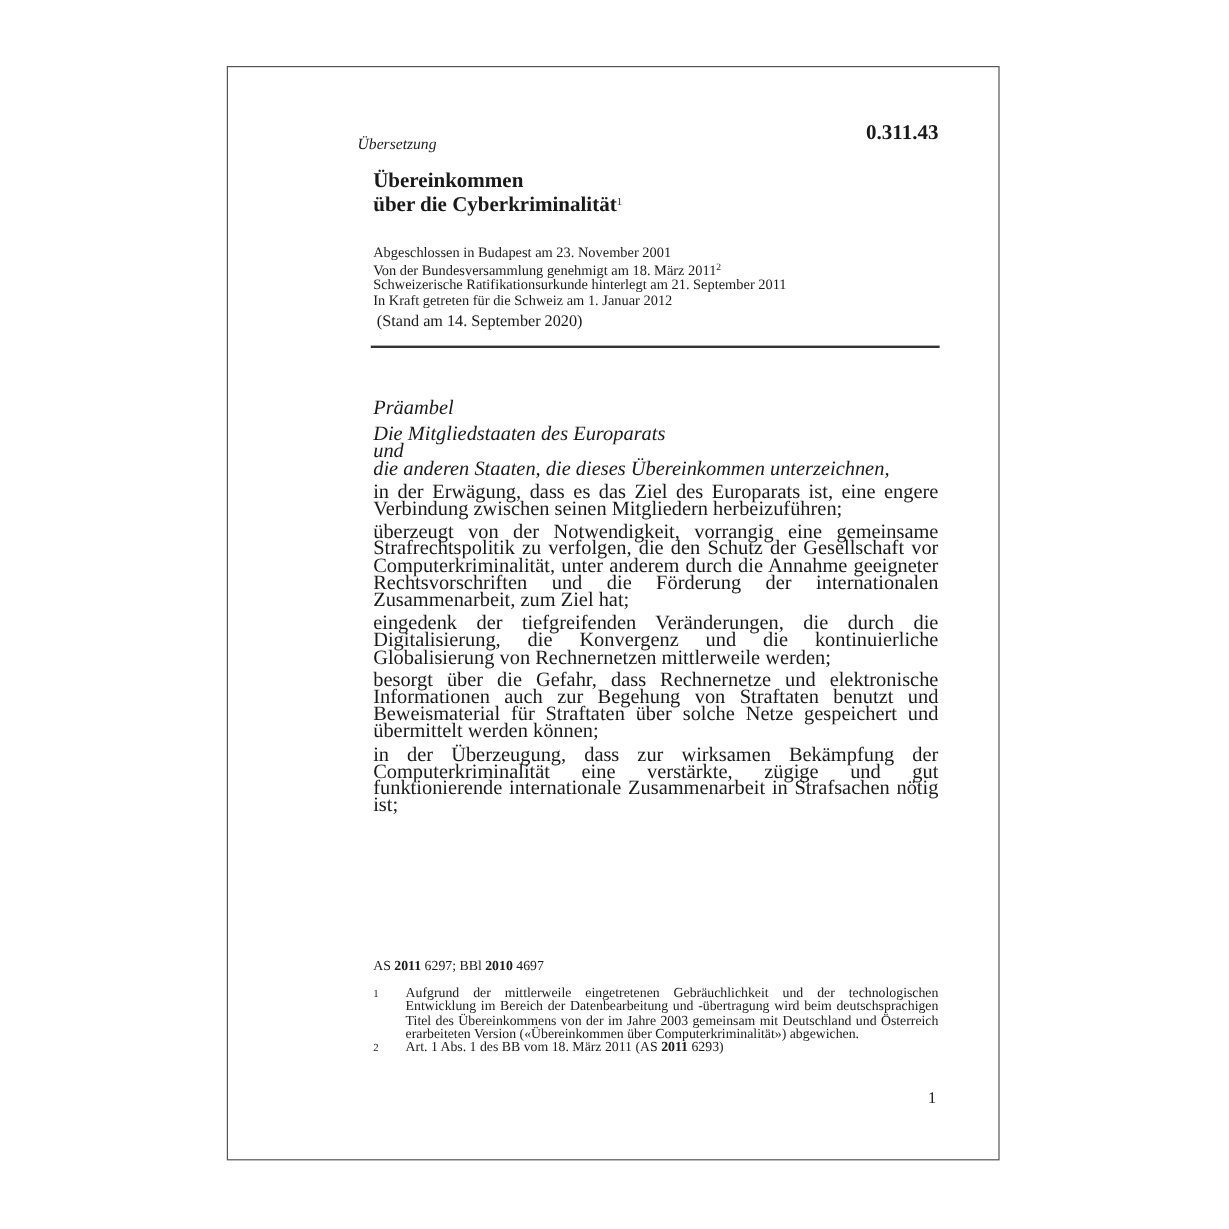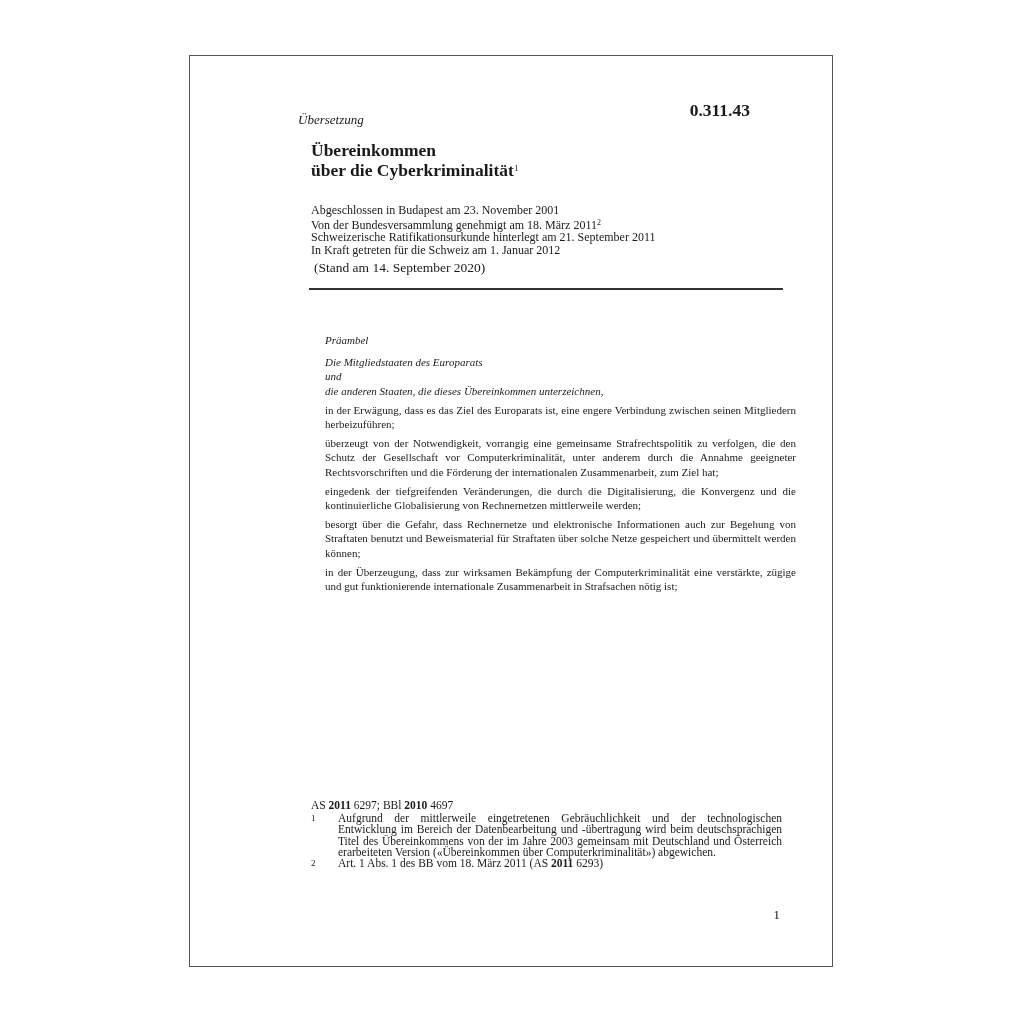--- a/index.html
+++ b/index.html
@@ -25,21 +25,21 @@
       box-sizing: border-box;
       background: #fff;
     }
     .abs { position: absolute; }
     .translation-label {
       left: 298px; top: 112px;
       font-style: italic;
       font-size: 13px;
     }
     .sr-number {
-      left: 668px; top: 100px;
+      left: 700px; top: 100px;
       width: 82px;
       text-align: right;
       font-weight: bold;
       font-size: 17.5px;
     }
     .title {
       left: 311px; top: 141px;
       font-weight: bold;
       font-size: 17.5px;
       line-height: 18px;
@@ -59,23 +59,23 @@
       left: 314px; top: 260px;
       font-size: 13.5px;
     }
     .rule {
       left: 309px; top: 288px;
       width: 474px;
       height: 2px;
       background: #333;
     }
     .preamble {
-      left: 325px; top: 333px;
+      left: 311px; top: 333px;
       width: 471px;
-      font-size: 11px;
+      font-size: 17px;
       line-height: 14.2px;
     }
     .preamble .heading {
       font-style: italic;
       margin-bottom: 8px;
     }
     .preamble .intro {
       font-style: italic;
       margin-bottom: 5px;
     }
@@ -96,21 +96,21 @@
     .fn-num {
       width: 27px;
       flex: none;
       font-size: 9px;
       line-height: 11px;
     }
     .fn-text {
       flex: 1;
       text-align: justify;
     }
-    .as-line { margin-bottom: 2px; }
+    .as-line { margin-bottom: 12px; }
     .page-number {
       left: 760px; top: 907px;
       width: 20px;
       text-align: right;
       font-size: 13.5px;
     }
   </style>
 </head>
 <body>
 

